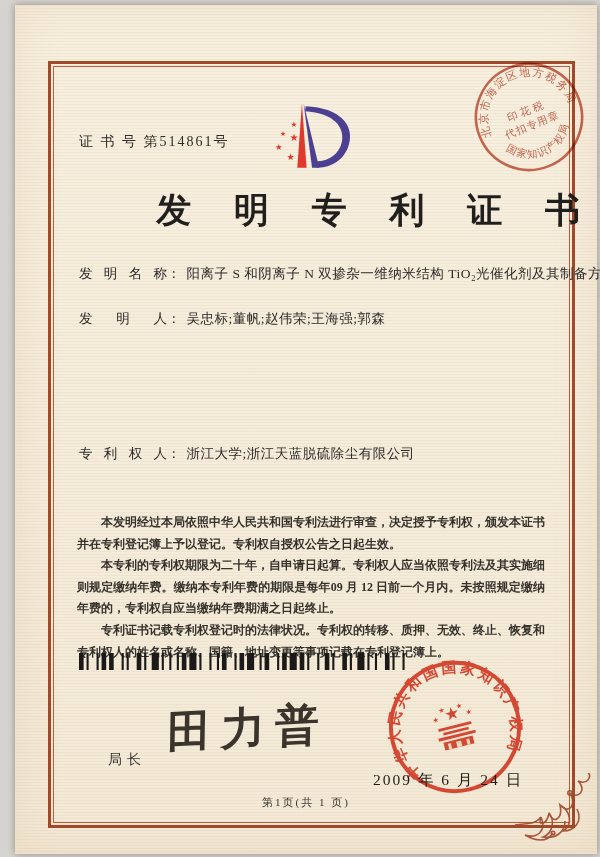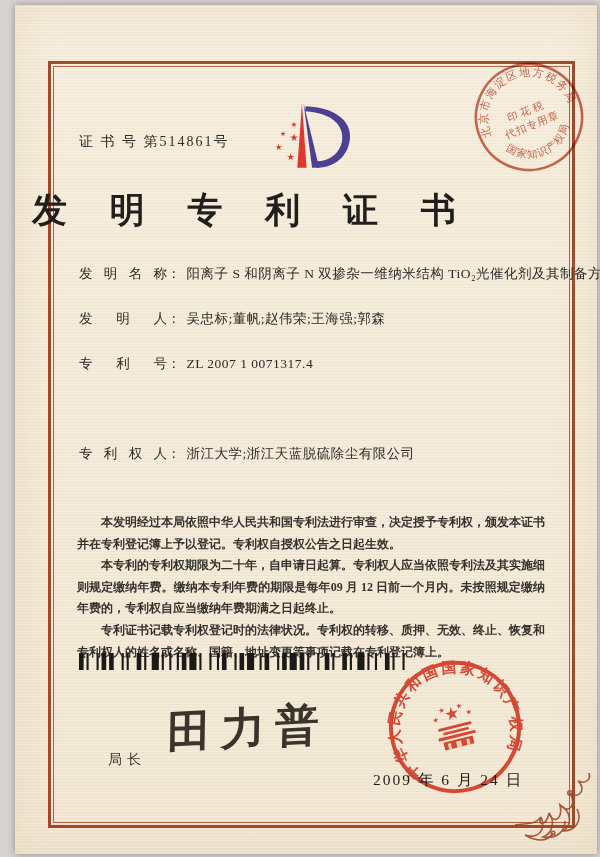--- a/index.html
+++ b/index.html
@@ -25,21 +25,21 @@
     position:absolute;inset:2px;
     border:1px solid #b2603e;
   }
   .cert-no{
     position:absolute;left:64px;top:96px;
     font-size:14px;color:#2e2c28;letter-spacing:2px;margin-top:32px;
   }
   .logo{position:absolute;left:241px;top:88px;}
   .stamp-tax{position:absolute;left:450px;top:48px;mix-blend-mode:multiply;opacity:.85;}
   .title{
-    position:absolute;left:0;right:0;top:182px;text-align:left;
+    position:absolute;left:0;right:0;top:182px;text-align:right;
     font-size:35px;font-weight:600;color:#201f1d;
     letter-spacing:17px;text-indent:17px;
   }
   .field-row{
     position:absolute;left:64px;right:56px;height:22px;
     font-size:13.5px;color:#2b2a27;white-space:nowrap;
   }
   .field-label{
     display:inline-block;width:88px;
     text-align:justify;text-align-last:justify;
@@ -121,23 +121,20 @@
     </svg>
   </div>
 
   <div class="title">发 明 专 利 证 书</div>
 
   <div class="field-row" style="top:260px">
     <span class="field-label">发 明 名 称</span><span class="field-colon">：</span><span class="field-value">阳离子 S 和阴离子 N 双掺杂一维纳米结构 TiO₂光催化剂及其制备方法</span>
   </div>
   <div class="field-row" style="top:305px">
     <span class="field-label">发 明 人</span><span class="field-colon">：</span><span class="field-value">吴忠标;董帆;赵伟荣;王海强;郭森</span>
-  </div>
-  <div class="field-row" style="top:350px">
-    <span class="field-label">专 利 号</span><span class="field-colon">：</span><span class="field-value">ZL 2007 1 0071317.4</span>
   </div>
   <div class="field-row" style="top:440px">
     <span class="field-label">专 利 权 人</span><span class="field-colon">：</span><span class="field-value">浙江大学;浙江天蓝脱硫除尘有限公司</span>
   </div>
 
   <div class="body-text">
     <p>本发明经过本局依照中华人民共和国专利法进行审查，决定授予专利权，颁发本证书并在专利登记簿上予以登记。专利权自授权公告之日起生效。</p>
     <p>本专利的专利权期限为二十年，自申请日起算。专利权人应当依照专利法及其实施细则规定缴纳年费。缴纳本专利年费的期限是每年09 月 12 日前一个月内。未按照规定缴纳年费的，专利权自应当缴纳年费期满之日起终止。</p>
     <p>专利证书记载专利权登记时的法律状况。专利权的转移、质押、无效、终止、恢复和专利权人的姓名或名称、国籍、地址变更等事项记载在专利登记簿上。</p>
   </div>
@@ -213,20 +210,21 @@
           <rect x="-2.5" y="14.5" width="5" height="6" fill="#f5ecdb"></rect>
           <rect x="-11" y="14.5" width="3" height="6" fill="#f5ecdb"></rect>
           <rect x="8" y="14.5" width="3" height="6" fill="#f5ecdb"></rect>
         </g>
       </g>
     </svg>
   </div>
 
   <div class="seal-date">2009 年 6 月 24 日</div>
 
+  <div class="page-footer">第1页(共 1 页)</div>
 
   <div class="flourish">
     <svg width="92" height="84" viewBox="0 0 92 84">
       <g fill="none" stroke="#a0492b" stroke-width="1.6" opacity="0.9">
         <path d="M2,52 C14,50 22,52 28,44 C24,54 34,52 36,40 C40,52 50,46 47,32 C56,42 64,32 57,20 C66,27 74,16 65,8 C74,12 80,4 74,-2"></path>
         <path d="M28,44 C34,58 24,66 12,62 C22,68 34,70 40,60"></path>
         <path d="M47,32 C58,38 60,52 50,58 C62,58 70,48 64,36"></path>
         <path d="M36,40 C42,48 40,60 30,64 C42,66 52,60 52,48"></path>
         <circle cx="57" cy="20" r="2.2"></circle>
         <circle cx="40" cy="60" r="1.8"></circle>

